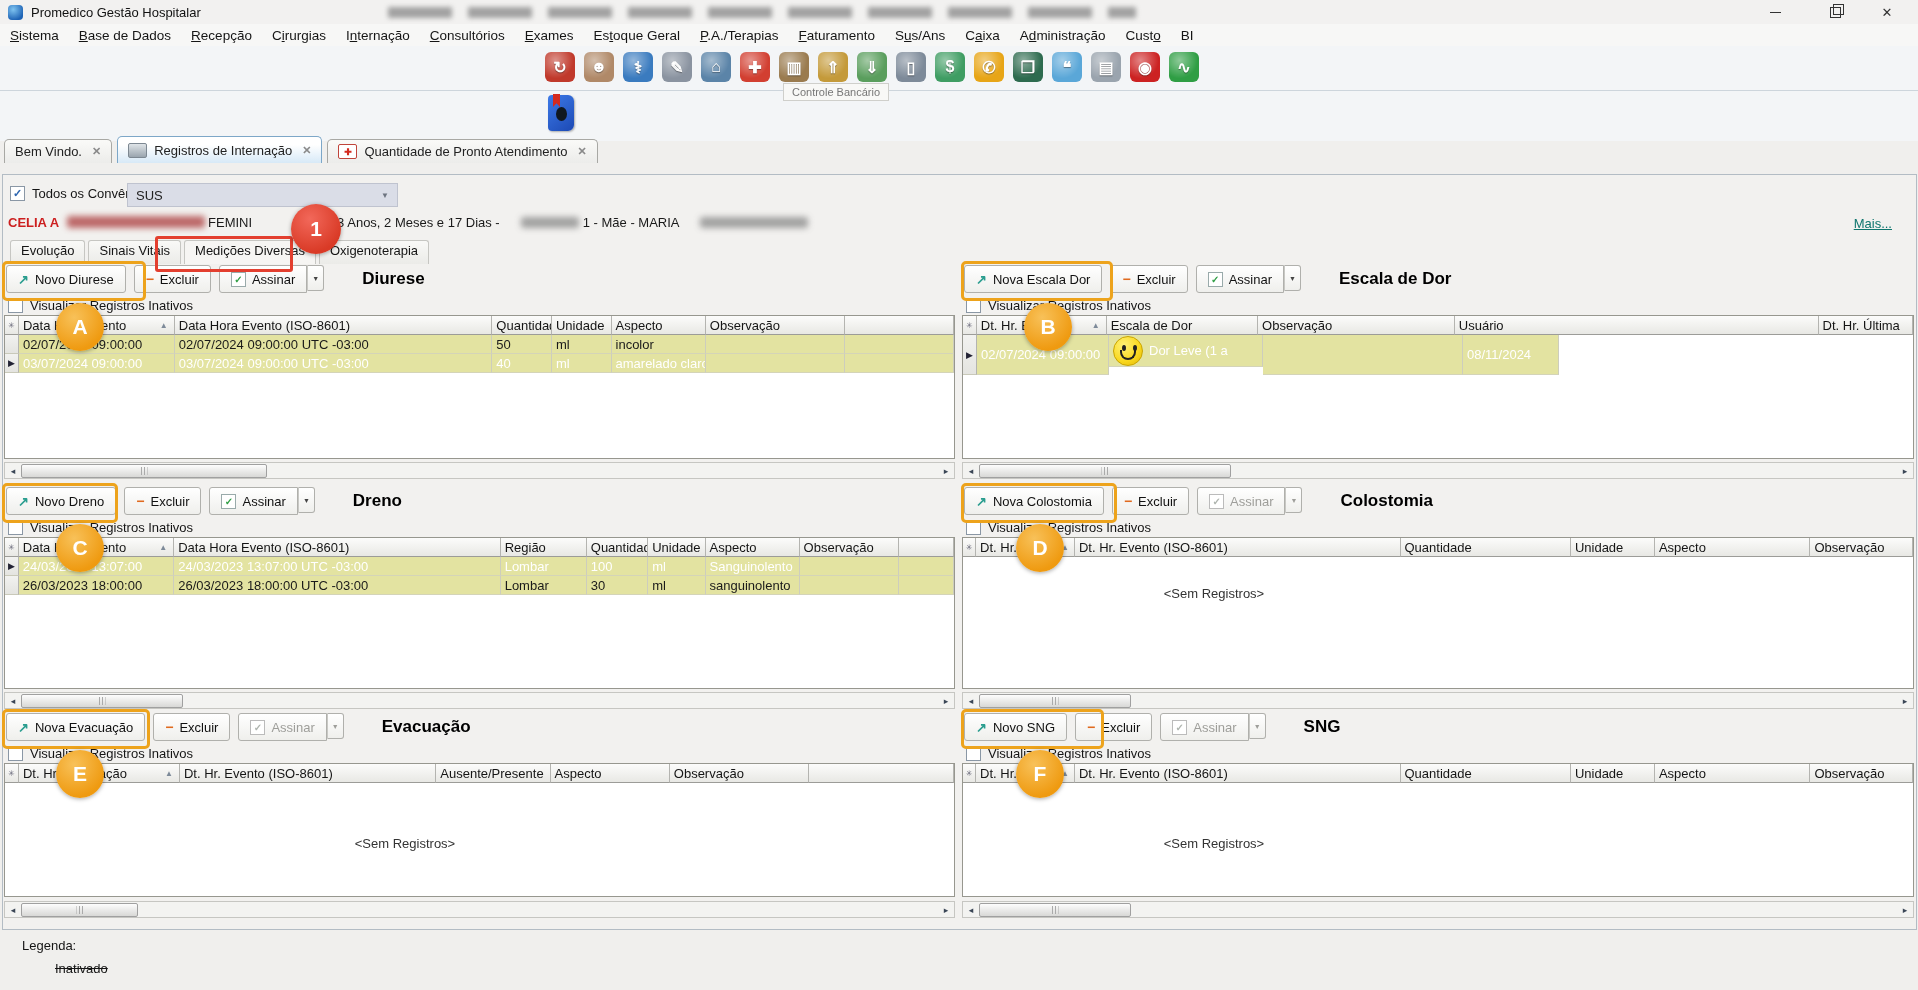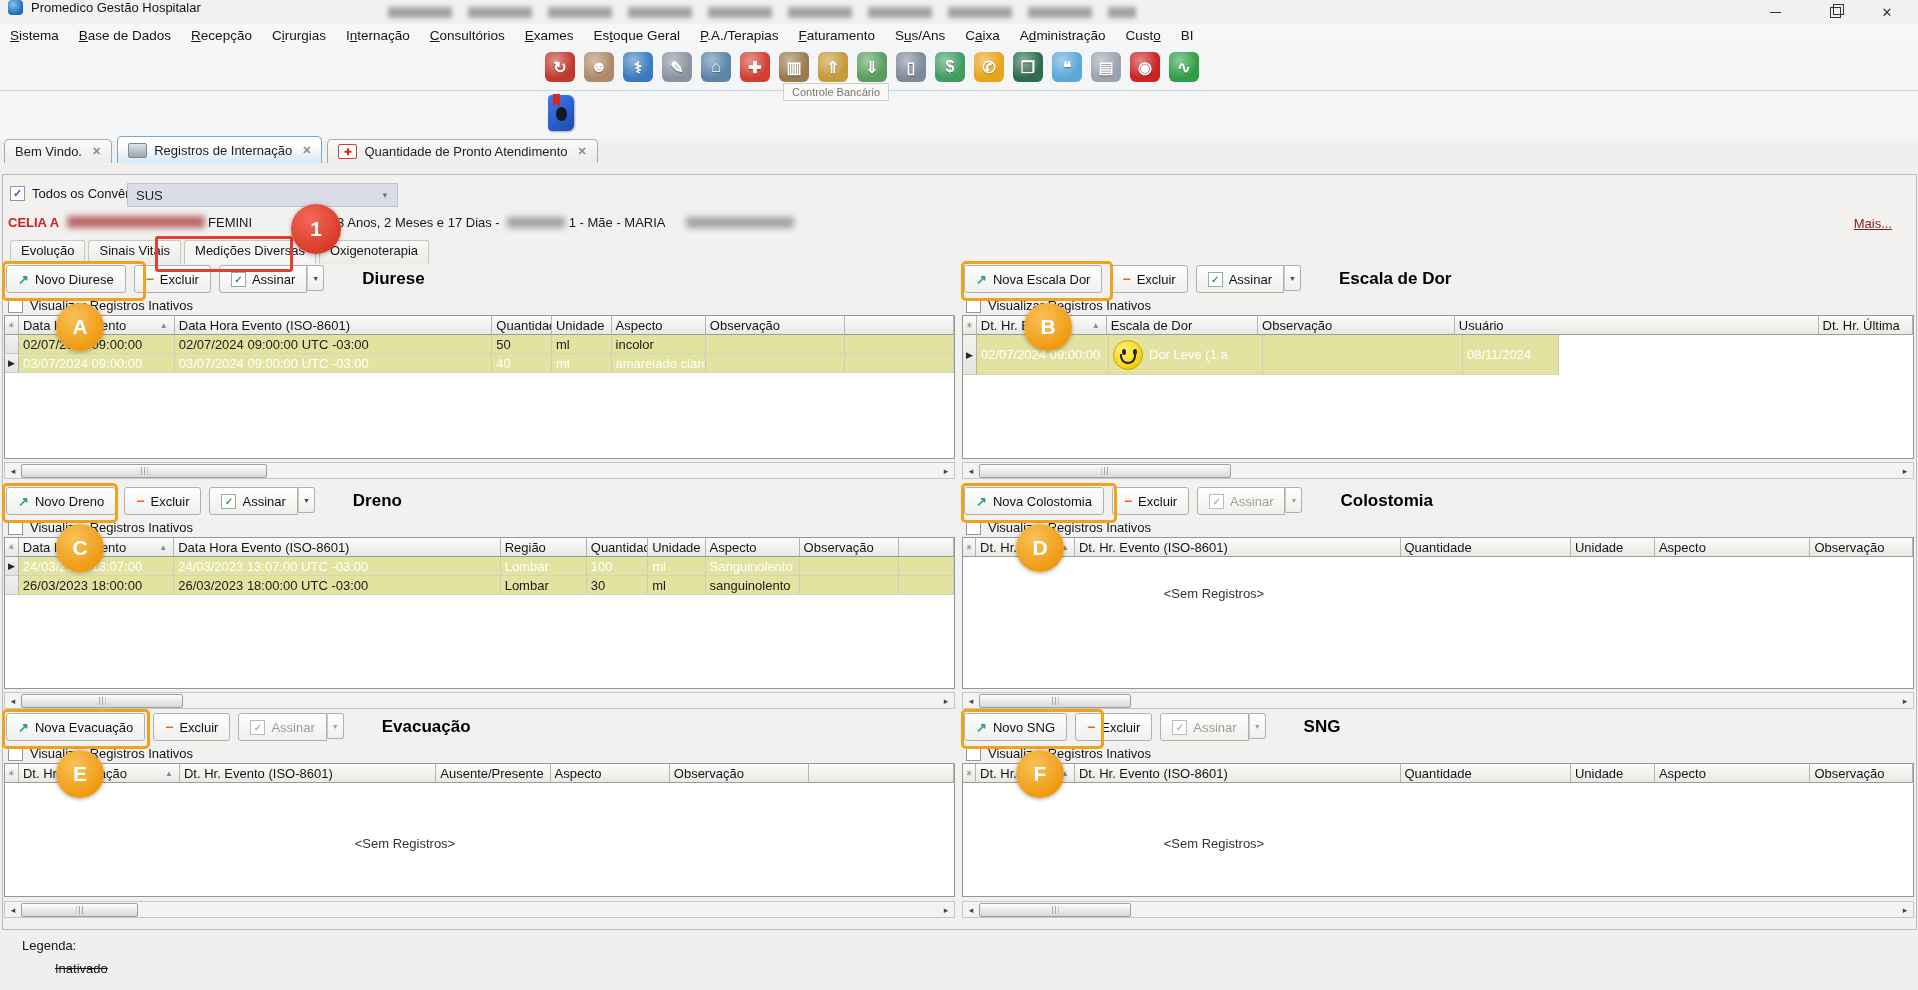--- a/index.html
+++ b/index.html
@@ -1,20 +1,20 @@
 <!DOCTYPE html>
 <html><head>
 <meta charset="utf-8">
 <style>
   html,body{margin:0;padding:0}
   body{width:1918px;height:990px;position:relative;overflow:hidden;background:#f0efed;
        font-family:"Liberation Sans",sans-serif;color:#151515;-webkit-font-smoothing:antialiased}
   .abs{position:absolute}
   
-  .titlebar{left:0;top:0;width:1918px;height:24px;background:#f2f1f0;display:flex;}
+  .titlebar{left:0;top:0;width:1918px;height:24px;background:#f2f1f0;display:flex;align-items:center}
   .appico{width:15px;height:15px;margin-left:8px;border-radius:4px;
           background:radial-gradient(circle at 35% 30%, #7ec3f0, #1e63b5 75%)}
   .wtitle{font-size:13px;margin-left:8px;color:#111;white-space:nowrap}
   .blurbar{left:388px;top:7px;width:748px;height:11px;opacity:.8;filter:blur(2.5px);
            background:repeating-linear-gradient(90deg,#8e8e8e 0 64px,rgba(0,0,0,0) 64px 80px)}
   .wctrl{position:absolute;top:0;height:24px;width:46px;display:flex;align-items:center;justify-content:center;font-size:13px;color:#333}
   .ctrl-min{right:120px}.ctrl-rst{right:60px}.ctrl-cls{right:8px}
   .minbar{width:11px;height:1px;background:#333;display:inline-block}
   .rst{position:relative;width:9px;height:9px;border:1px solid #333;display:inline-block;background:#f2f1f0}
   .rst::before{content:"";position:absolute;top:-4px;left:2px;width:9px;height:9px;border:1px solid #333}
@@ -51,21 +51,21 @@
   .filterlabel{font-size:13px;margin-left:7px}
   .combo{left:127px;top:183px;width:253px;height:22px;background:#dadde7;border:1px solid #bfc3cf;
          display:flex;align-items:center;justify-content:space-between;padding:0 8px;font-size:13px;color:#222}
   .combo .arr{font-size:8px;color:#6d7480}
   
   .patientbar{left:8px;top:214px;height:16px;display:flex;align-items:center;white-space:nowrap;font-size:13px}
   .pt-red{color:#cc1f1f;font-weight:bold}
   .pt-dark{color:#1a1a1a}
   .blur-red{height:12px;margin:0 3px;filter:blur(3px);background:#b35050;opacity:.85;border-radius:2px}
   .blur-gray{height:11px;margin:0 4px;filter:blur(3px);background:#8d8d8d;opacity:.8;border-radius:2px}
-  .maislink{right:26px;top:216px;color:#7f1d1d;text-decoration:underline;font-size:13px}
+  .maislink{right:26px;top:216px;color:#0f766e;text-decoration:underline;font-size:13px}
   
   .subtabs{left:10px;top:240px;height:23px;display:flex;gap:3px;font-size:13px}
   .stab{padding:2px 10px 0;border:1px solid #c6c6c2;border-bottom:none;border-radius:3px 3px 0 0;
         background:linear-gradient(#f9f9f7,#ebebe8);height:21px}
   .stab.active{background:#f6f5f3}
   
   .ptoolbar{display:flex;align-items:center;gap:8px}
   .btn{display:flex;align-items:center;gap:6px;background:linear-gradient(#ffffff,#efefec);border:1px solid #b0b0ac;
        border-radius:3px;height:26px;padding:0 11px;font-size:13px;color:#111;white-space:nowrap}
   .ic-new{color:#2a9d8f;font-weight:bold;font-size:13px}
@@ -202,21 +202,21 @@
 <div class="abs combo">
   <span>SUS</span>
   <span class="arr">▼</span>
 </div>
 
 <div class="abs patientbar" id="patientbar">
     <span class="pt-red" style="margin-right: 5px;">CELIA A</span>
     <span class="blur-red" style="width: 138px; display: inline-block;"></span>
     <span class="pt-dark" style="margin-right: 5px;">FEMINI</span>
     <span style="width: 80px; display: inline-block;"></span>
-    <span class="pt-dark" style="margin-right: 3px;">3 Anos, 2 Meses e 17 Dias -</span>
+    <span class="pt-dark" style="margin-right: 17px;">3 Anos, 2 Meses e 17 Dias -</span>
     <span class="blur-gray" style="width: 58px; display: inline-block;"></span>
     <span class="pt-dark" style="margin-right: 16px; text-align: center;">1 - Mãe - MARIA</span>
     <span class="blur-gray" style="width: 108px; display: inline-block;"></span>
   </div>
 <a class="abs maislink">Mais...</a>
 
 <div class="abs subtabs" id="subtabs">
     <div class="stab">Evolução</div>
     <div class="stab">Sinais Vitais</div>
     <div class="stab active">Medições Diversas</div>
@@ -370,21 +370,21 @@
           <span>Dt. Hr. Última</span>
         </div>
       </div>
       <div class="trow sel">
         <div class="selcell" style="width: 14px; height: 40px;">
           <span class="rowmark">▶</span>
         </div>
         <div class="tcell" style="width: 132px; height: 40px;">
           <span>02/07/2024 09:00:00</span>
         </div>
-        <div class="tcell" style="width: 154px; height: 40px;">
+        <div class="tcell" style="width: 154px; height: 32px;">
           <div class="smiley"></div>
           <span>Dor Leve (1 a</span>
         </div>
         <div class="tcell" style="width: 200px; height: 40px;">
           <span></span>
         </div>
         <div class="tcell" style="width: 96px; height: 40px; text-align: center;">
           <span>08/11/2024</span>
         </div>
       </div>

